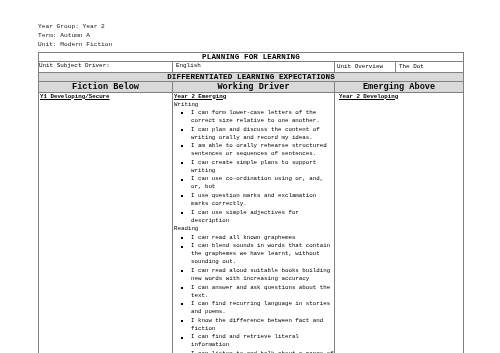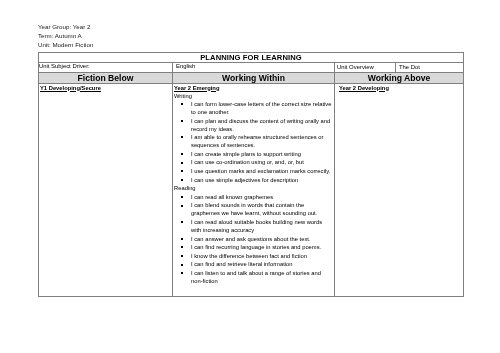--- a/index.html
+++ b/index.html
@@ -11,20 +11,21 @@
     width: 500px;
     height: 353px;
     font-family: "Liberation Sans", sans-serif;
     color: #000000;
     overflow: hidden;
   }
   .page {
     position: relative;
     width: 404px;
     height: 353px;
+    font-family: Liberation Mono, monospace;
   }
   .meta {
     position: absolute;
     left: 38px;
     top: 22px;
     font-size: 6.2px;
     line-height: 9.2px;
     color: #1a1a1a;
   }
   .meta div { white-space: nowrap; }
@@ -144,25 +145,28 @@
       </td>
       <td colspan="1" style="padding-left:3px;">English</td>
       <td style="padding:0;">
         <div style="display:flex;height:100%;">
           <div style="width:61px;border-right:1px solid #808080;padding:1px 0 1.5px 2px;box-sizing:border-box;">Unit Overview</div>
           <div style="flex:1;padding:1px 0 1.5px 3px;">The Dot</div>
         </div>
       </td>
     </tr>
 
+    <tr class="diff-row">
+      <td colspan="3">DIFFERENTIATED LEARNING EXPECTATIONS</td>
+    </tr>
 
     <tr class="band-row">
       <td>Fiction Below</td>
-      <td>Working Within</td>
-      <td>Working Above</td>
+      <td>Working Driver</td>
+      <td>Emerging Above</td>
     </tr>
 
     <tr class="body-row">
       <td>
         <div class="sub-head">Y1 Developing/Secure</div>
       </td>
 
       <td>
         <div class="sub-head">Year 2 Emerging</div>
 

